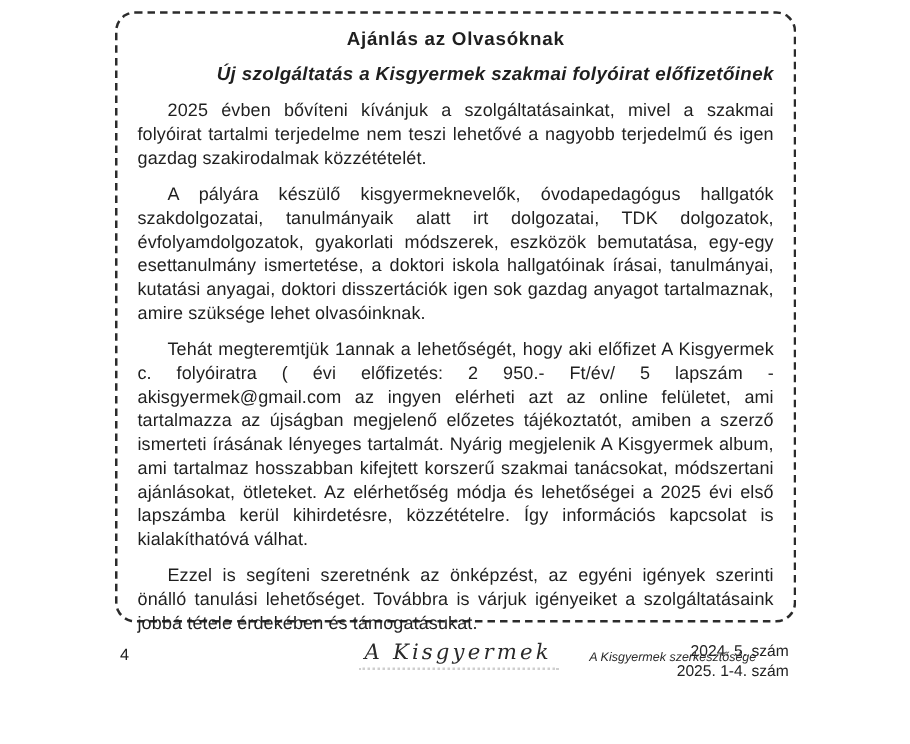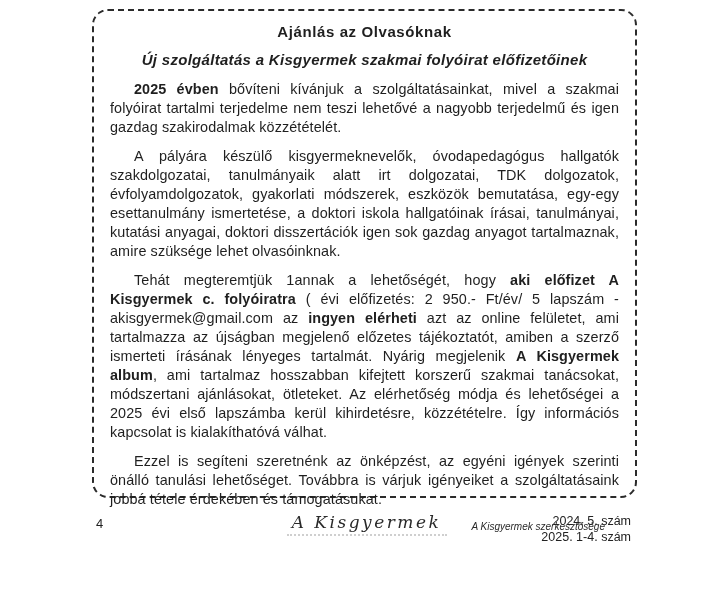--- a/index.html
+++ b/index.html
@@ -30,37 +30,37 @@
   .notice-title {
     margin: 3px;
     text-align: center;
     font-size: 15px;
     font-weight: bold;
     letter-spacing: 0.6px;
     line-height: 20px;
   }
   .notice-subtitle {
     margin: 8px 0 0 0;
-    text-align: center;
+    text-align: right;
     font-size: 15px;
     font-weight: bold;
     font-style: italic;
     letter-spacing: 0.3px;
     line-height: 20px;
   }
   .paragraphs p.para {
     margin: 10px 0 0 0;
     font-size: 14.4px;
     line-height: 19px;
     text-align: justify;
     text-indent: 24px;
     letter-spacing: 0.1px;
   }
   .paragraphs p.para span.b {
-    font-weight: bold;
+    font-weight: normal;
   }
   .signature {
     margin-top: 9px;
     padding-right: 14px;
     text-align: right;
     font-style: italic;
     font-size: 10px;
     line-height: 18px;
     color: #2a2a2a;
   }

